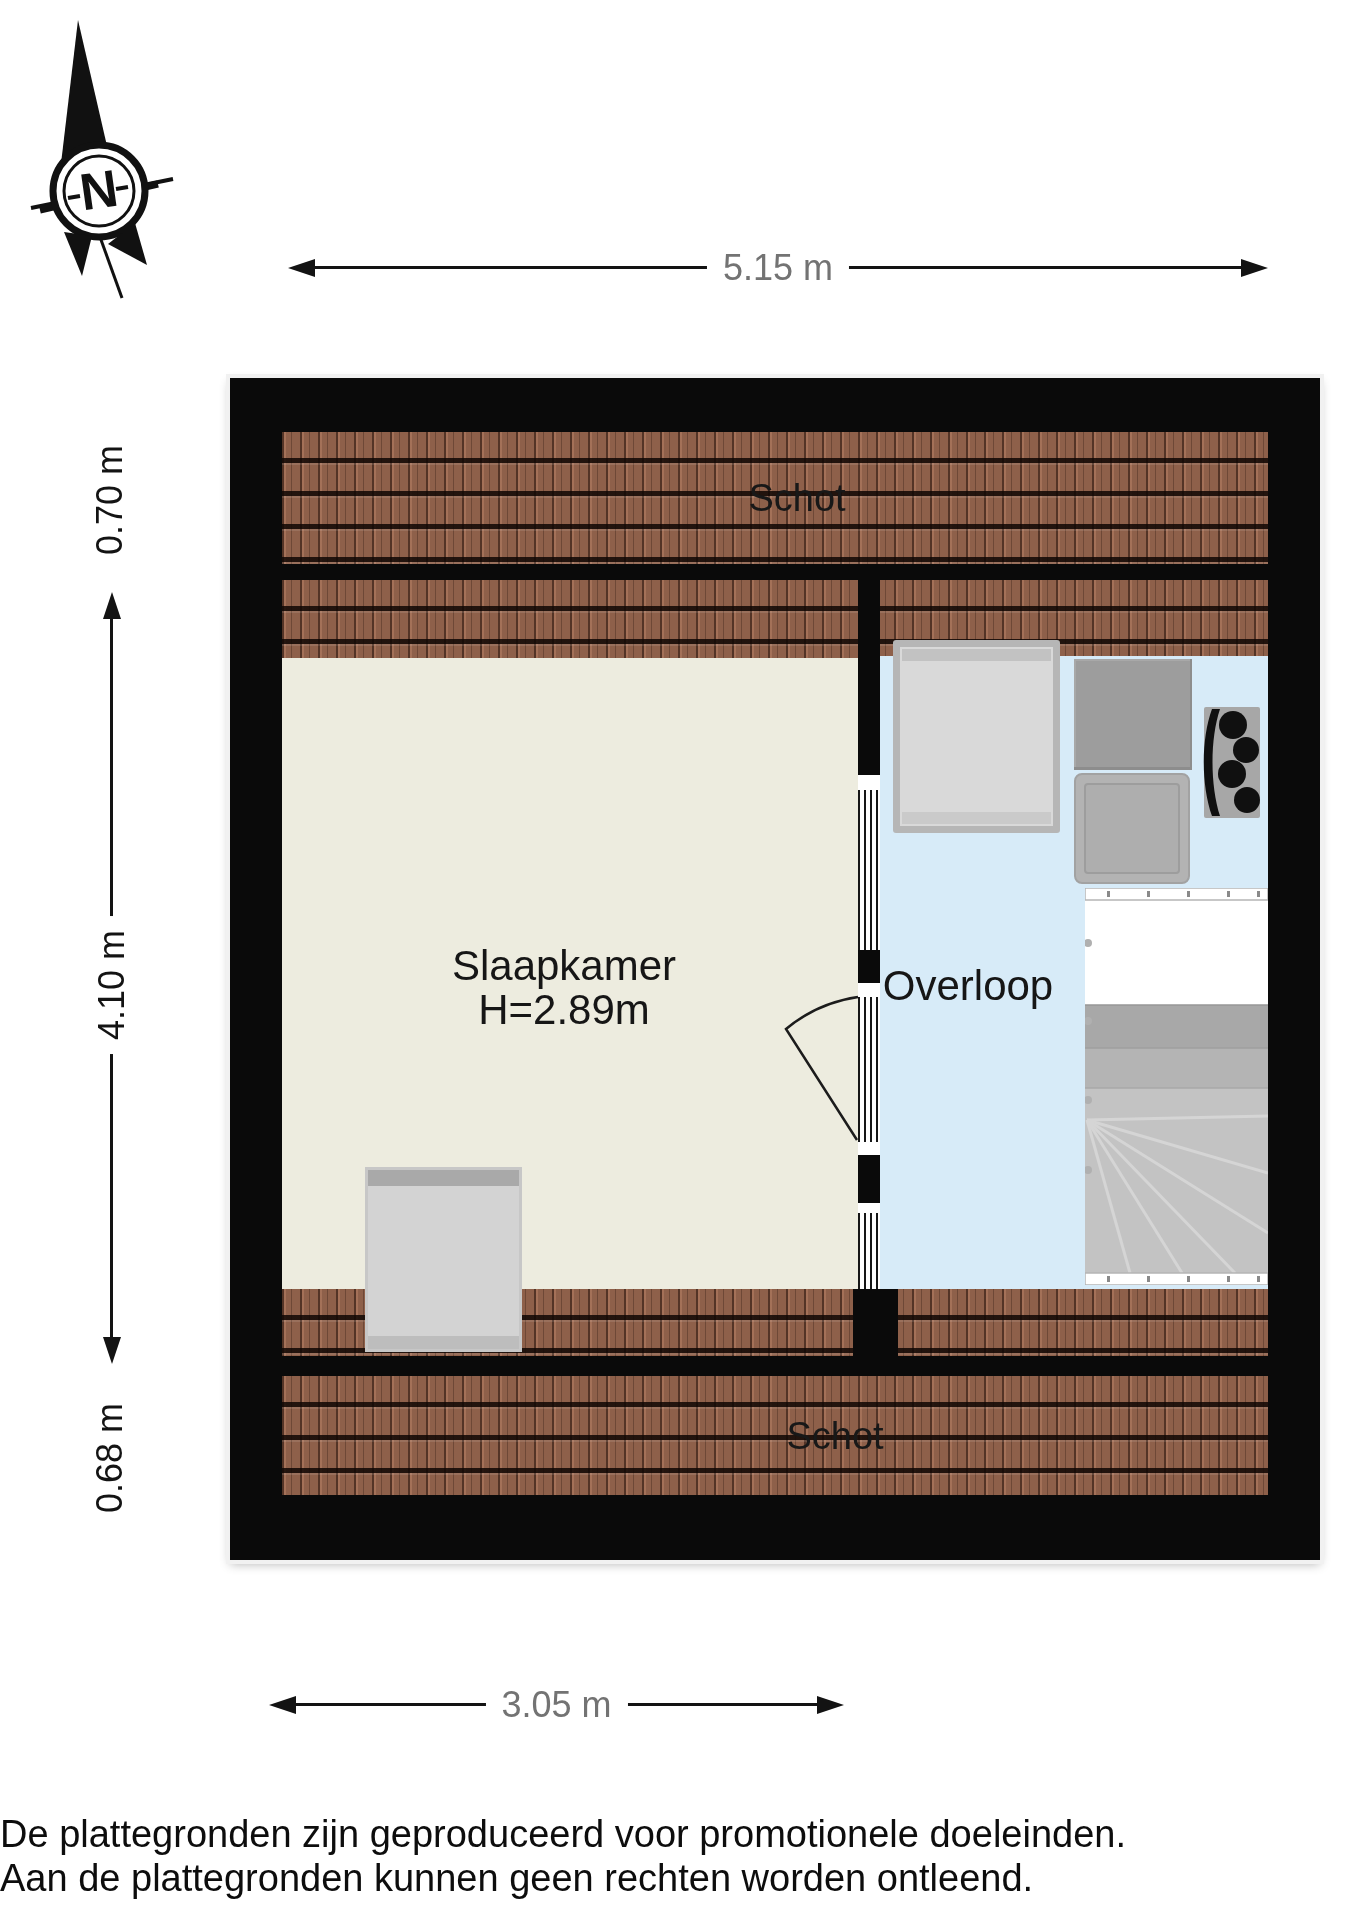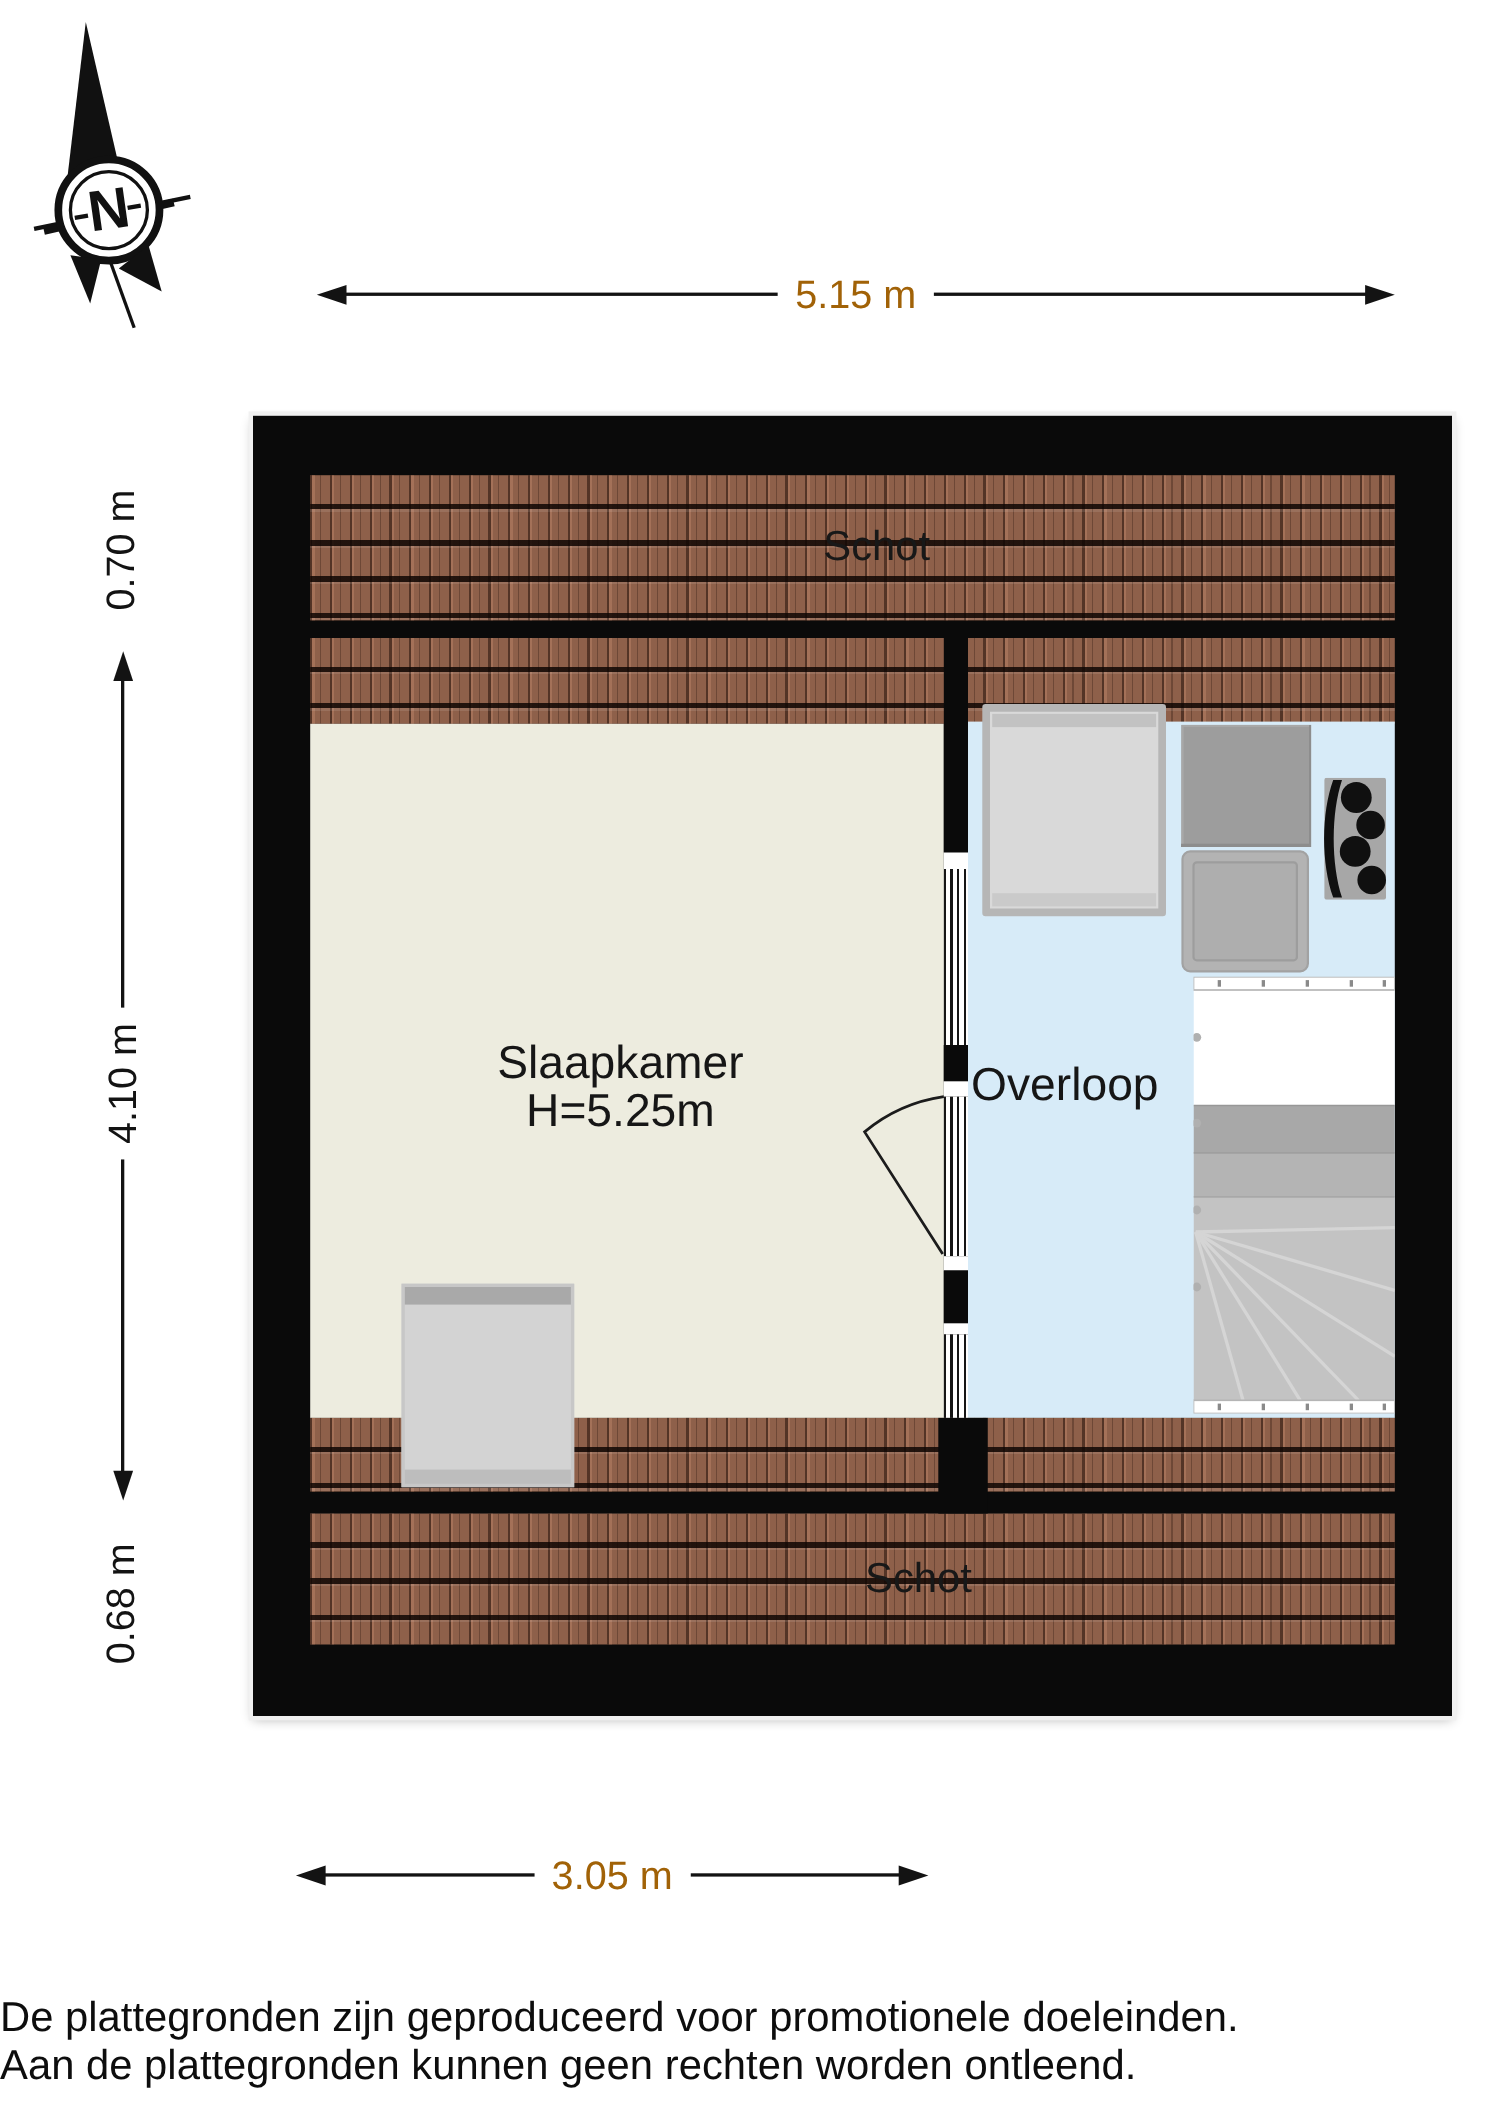--- a/index.html
+++ b/index.html
@@ -58,21 +58,21 @@
 
   
   .dim-h{position:absolute;height:32px;}
   .dim-h .line{position:absolute;left:14px;right:14px;top:50%;height:3px;margin-top:-2px;background:#131313;}
   .dim-h .ah-l{position:absolute;left:0;top:50%;transform:translateY(-50%);width:0;height:0;
     border-top:9px solid transparent;border-bottom:9px solid transparent;border-right:27px solid #131313;}
   .dim-h .ah-r{position:absolute;right:0;top:50%;transform:translateY(-50%);width:0;height:0;
     border-top:9px solid transparent;border-bottom:9px solid transparent;border-left:27px solid #131313;}
   .dim-h .dim-label{
     position:absolute;left:50%;top:50%;transform:translate(-50%,-50%);
-    background:#ffffff;padding:0 16px;font-size:36px;white-space:nowrap;color:#a16207;
+    background:#ffffff;padding:0 16px;font-size:36px;white-space:nowrap;color:#737373;
   }
   .dim-v{position:absolute;width:32px;}
   .dim-v .line{position:absolute;top:14px;bottom:14px;left:50%;width:3px;margin-left:-2px;background:#131313;}
   .dim-v .ah-t{position:absolute;top:0;left:50%;transform:translateX(-50%);width:0;height:0;
     border-left:9px solid transparent;border-right:9px solid transparent;border-bottom:27px solid #131313;}
   .dim-v .ah-b{position:absolute;bottom:0;left:50%;transform:translateX(-50%);width:0;height:0;
     border-left:9px solid transparent;border-right:9px solid transparent;border-top:27px solid #131313;}
   .vlabel{
     position:absolute;transform:translate(-50%,-50%) rotate(-90deg);transform-origin:center;
     font-size:36px;white-space:nowrap;color:#131313;background:#ffffff;padding:0 14px;
@@ -215,21 +215,21 @@
     </g>
   </svg>
 
   <div class="graybox" style="left:135px;top:789px;width:157px;height:185px;">
     <div class="cap-top"></div>
     <div class="cap-bottom"></div>
   </div>
 
   <div class="room-label" style="left:334px;top:566px;">
     <div>Slaapkamer</div>
-    <div>H=5.25m</div>
+    <div>H=2.89m</div>
   </div>
   <div class="room-label" style="left:738px;top:586px;">
     <div>Overloop</div>
   </div>
 
 </div>
 
 <div class="dim-h" style="left:269px;top:1689px;width:575px;">
   <div class="line"></div>
   <div class="ah-l"></div>

